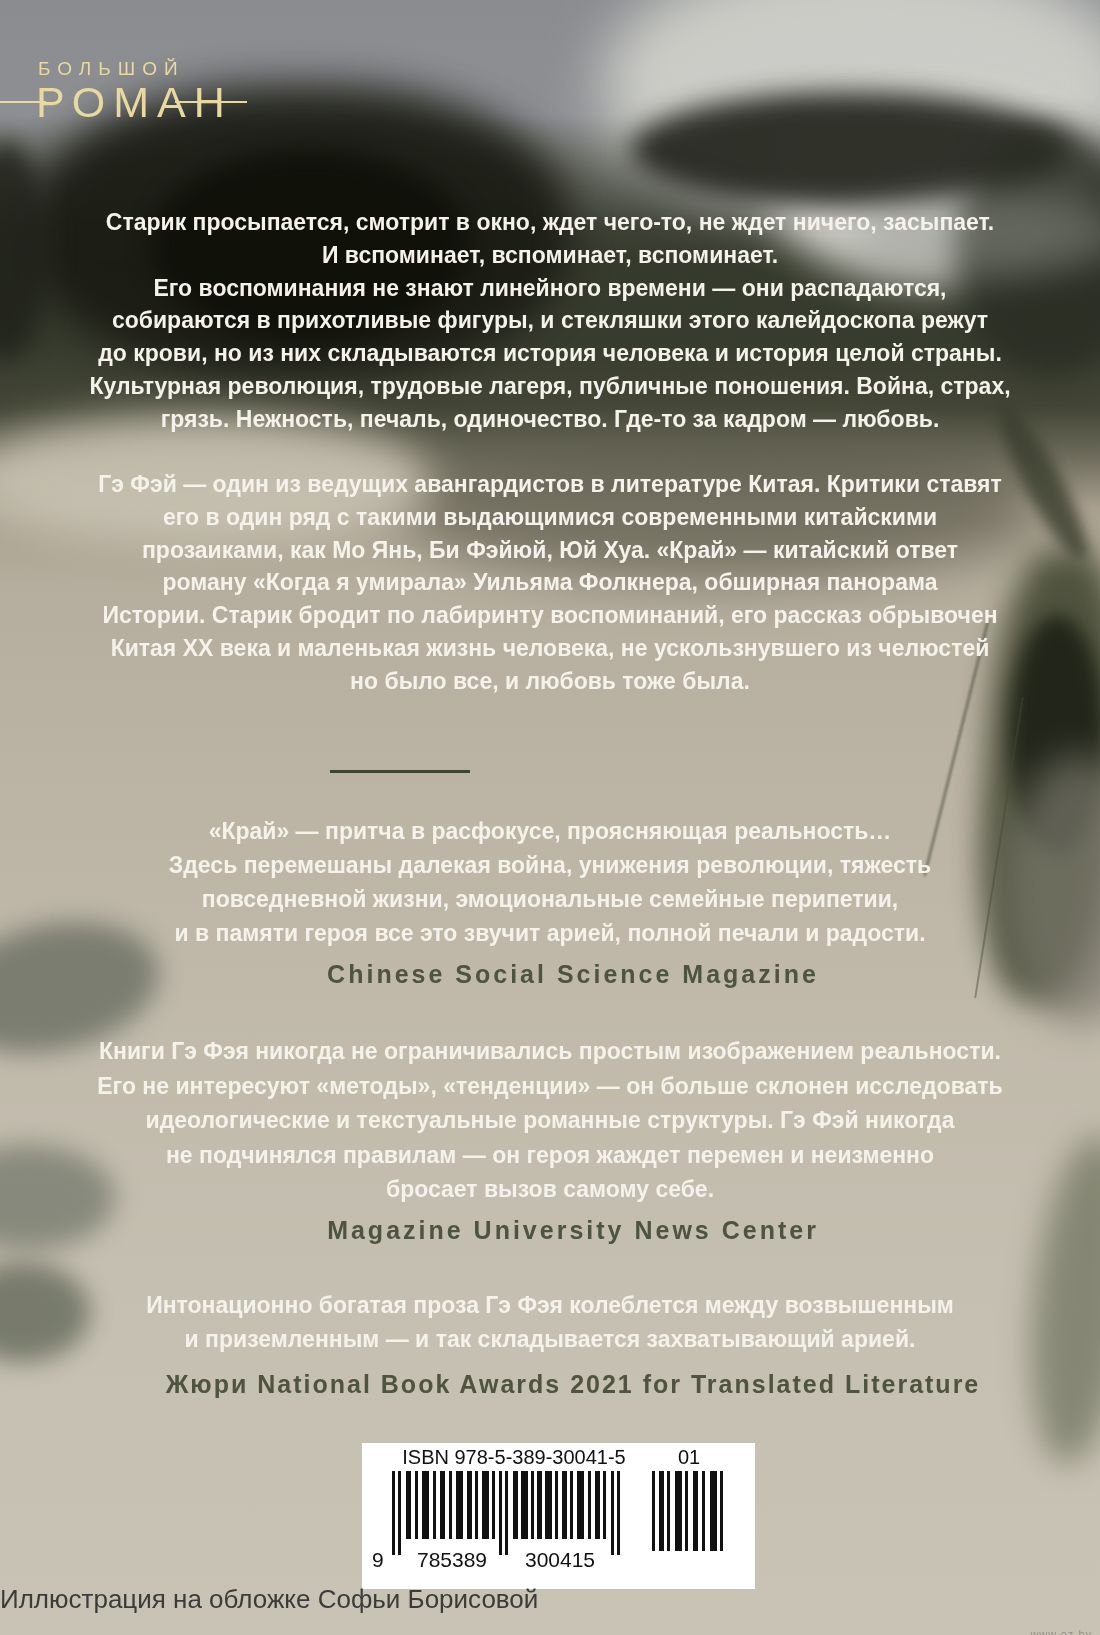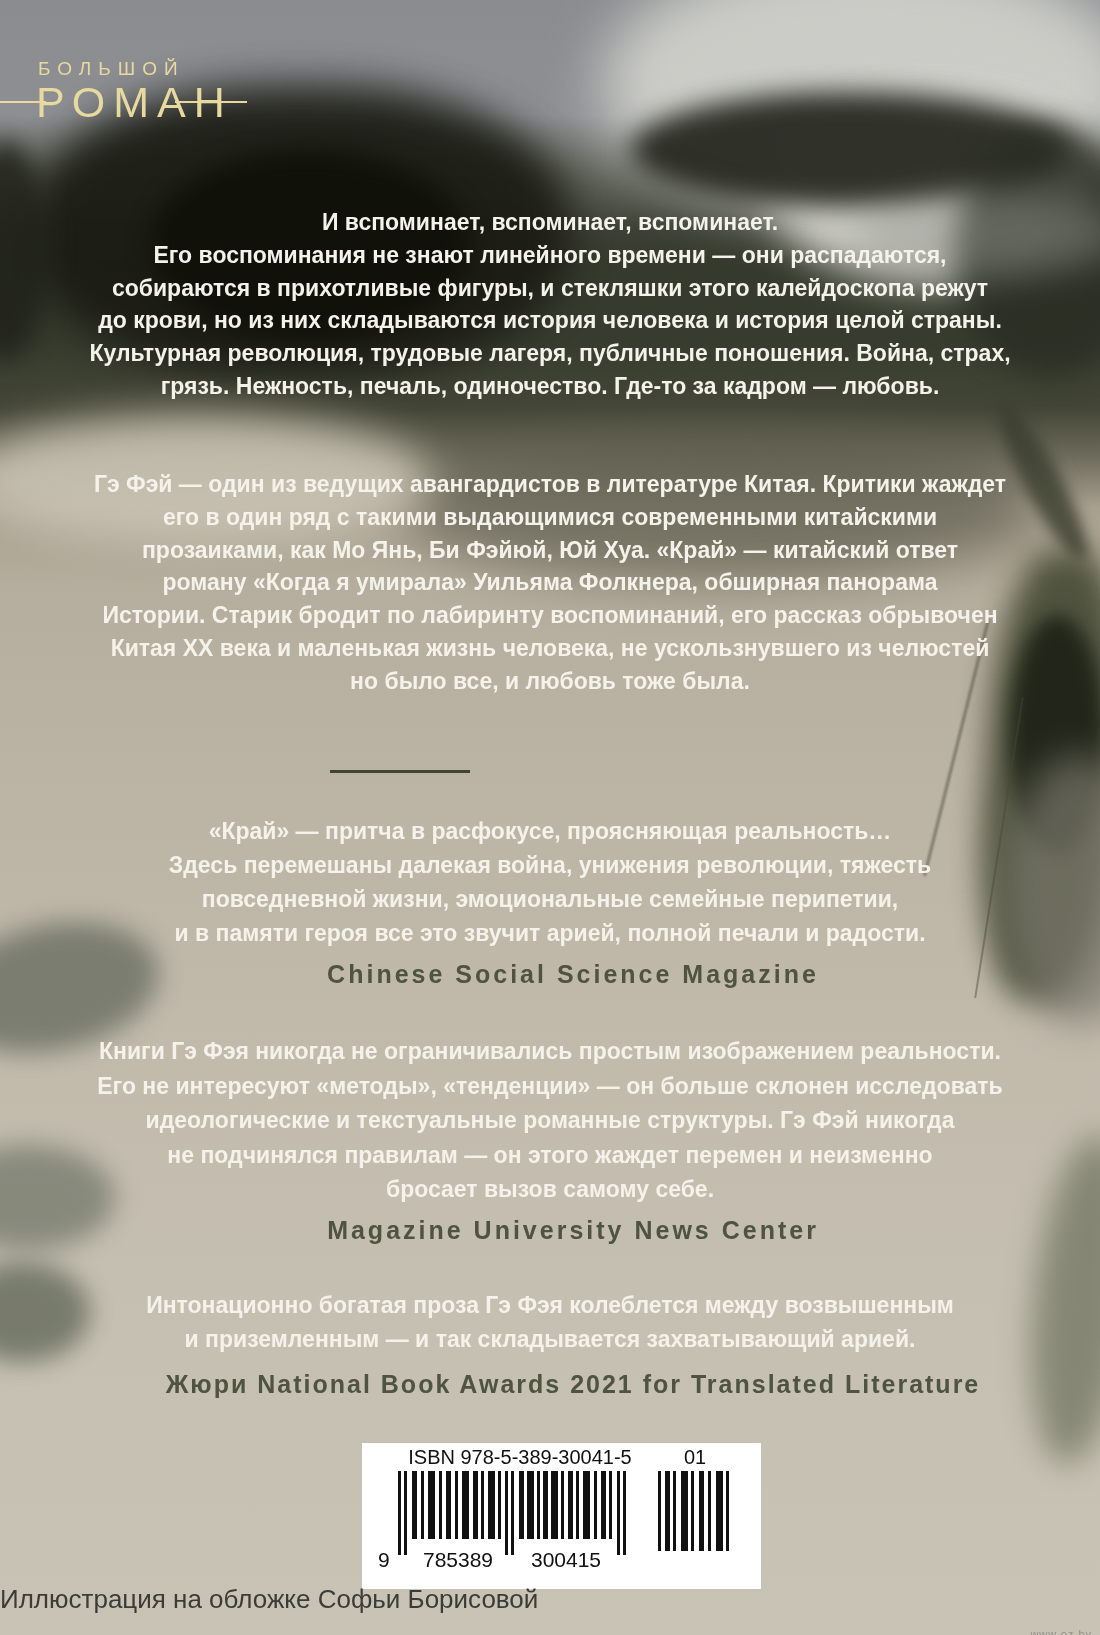--- a/index.html
+++ b/index.html
@@ -50,21 +50,21 @@
   .quote2{top:1018px;line-height:34.5px;}
   .quote3{top:1272px;line-height:34px;}
 
   .divider{position:absolute;left:330px;top:754px;width:140px;height:3px;background:#3f4533;}
 
   .source{position:absolute;left:0;width:100%;text-align:center;color:#4e5440;font-weight:bold;font-size:25px;padding-left:23px;}
   .source1{top:944px;letter-spacing:3px;}
   .source2{top:1200px;letter-spacing:3px;}
   .source3{top:1354px;letter-spacing:2px;}
 
-  .barcode{position:absolute;left:362px;top:1427px;width:393px;height:146px;background:#ffffff;padding-left:6px;}
+  .barcode{position:absolute;left:362px;top:1427px;width:393px;height:146px;background:#ffffff;}
   .barcode svg{display:block;}
 
   .credit{position:absolute;left:0;top:1568px;width:100%;color:#3b3b39;font-size:26px;font-weight:400;}
   .watermark{position:absolute;right:8px;top:1612px;color:#93908a;font-size:11px;letter-spacing:1px;}
 </style>
 </head>
 <body>
 
 <div class="page">
 
@@ -94,30 +94,31 @@
   <div class="content">
 
     <div class="logo">
       <div class="logo-top">БОЛЬШОЙ</div>
       <div class="logo-main">РОМАН</div>
       <div class="logo-rule left"></div>
       <div class="logo-rule right"></div>
     </div>
 
     <div class="txt para1">
+        <div>Старик просыпается, смотрит в окно, ждет чего-то, не ждет ничего, засыпает.</div>
         <div>И вспоминает, вспоминает, вспоминает.</div>
         <div>Его воспоминания не знают линейного времени — они распадаются,</div>
         <div>собираются в прихотливые фигуры, и стекляшки этого калейдоскопа режут</div>
         <div>до крови, но из них складываются история человека и история целой страны.</div>
         <div>Культурная революция, трудовые лагеря, публичные поношения. Война, страх,</div>
         <div>грязь. Нежность, печаль, одиночество.  Где-то за кадром — любовь.</div>
       </div>
 
     <div class="txt para2">
-        <div>Гэ Фэй — один из ведущих авангардистов в литературе Китая. Критики жаждет</div>
+        <div>Гэ Фэй — один из ведущих авангардистов в литературе Китая. Критики ставят</div>
         <div>его в один ряд с такими выдающимися современными китайскими</div>
         <div>прозаиками, как Мо Янь, Би Фэйюй, Юй Хуа. «Край» — китайский ответ</div>
         <div>роману «Когда я умирала» Уильяма Фолкнера, обширная панорама</div>
         <div>Истории. Старик бродит по лабиринту воспоминаний, его рассказ обрывочен</div>
         <div>Китая XX века и маленькая жизнь человека, не ускользнувшего из челюстей</div>
         <div>но было все, и любовь тоже была.</div>
       </div>
 
     <div class="divider"></div>
 
@@ -126,21 +127,21 @@
         <div>Здесь перемешаны далекая война, унижения революции, тяжесть</div>
         <div>повседневной жизни, эмоциональные семейные перипетии,</div>
         <div>и в памяти героя все это звучит арией, полной печали и радости.</div>
       </div>
     <div class="source source1">Chinese Social Science Magazine</div>
 
     <div class="txt quote2">
         <div>Книги Гэ Фэя никогда не ограничивались простым изображением реальности.</div>
         <div>Его не интересуют «методы», «тенденции» — он больше склонен исследовать</div>
         <div>идеологические и текстуальные романные структуры. Гэ Фэй никогда</div>
-        <div>не подчинялся правилам — он этого жаждет перемен и неизменно</div>
+        <div>не подчинялся правилам — он героя жаждет перемен и неизменно</div>
         <div>бросает вызов самому себе.</div>
       </div>
     <div class="source source2">Magazine University News Center</div>
 
     <div class="txt quote3">
         <div>Интонационно богатая проза Гэ Фэя колеблется между возвышенным</div>
         <div>и приземленным — и так складывается захватывающий арией.</div>
       </div>
     <div class="source source3">Жюри National Book Awards 2021 for Translated Literature</div>
 

